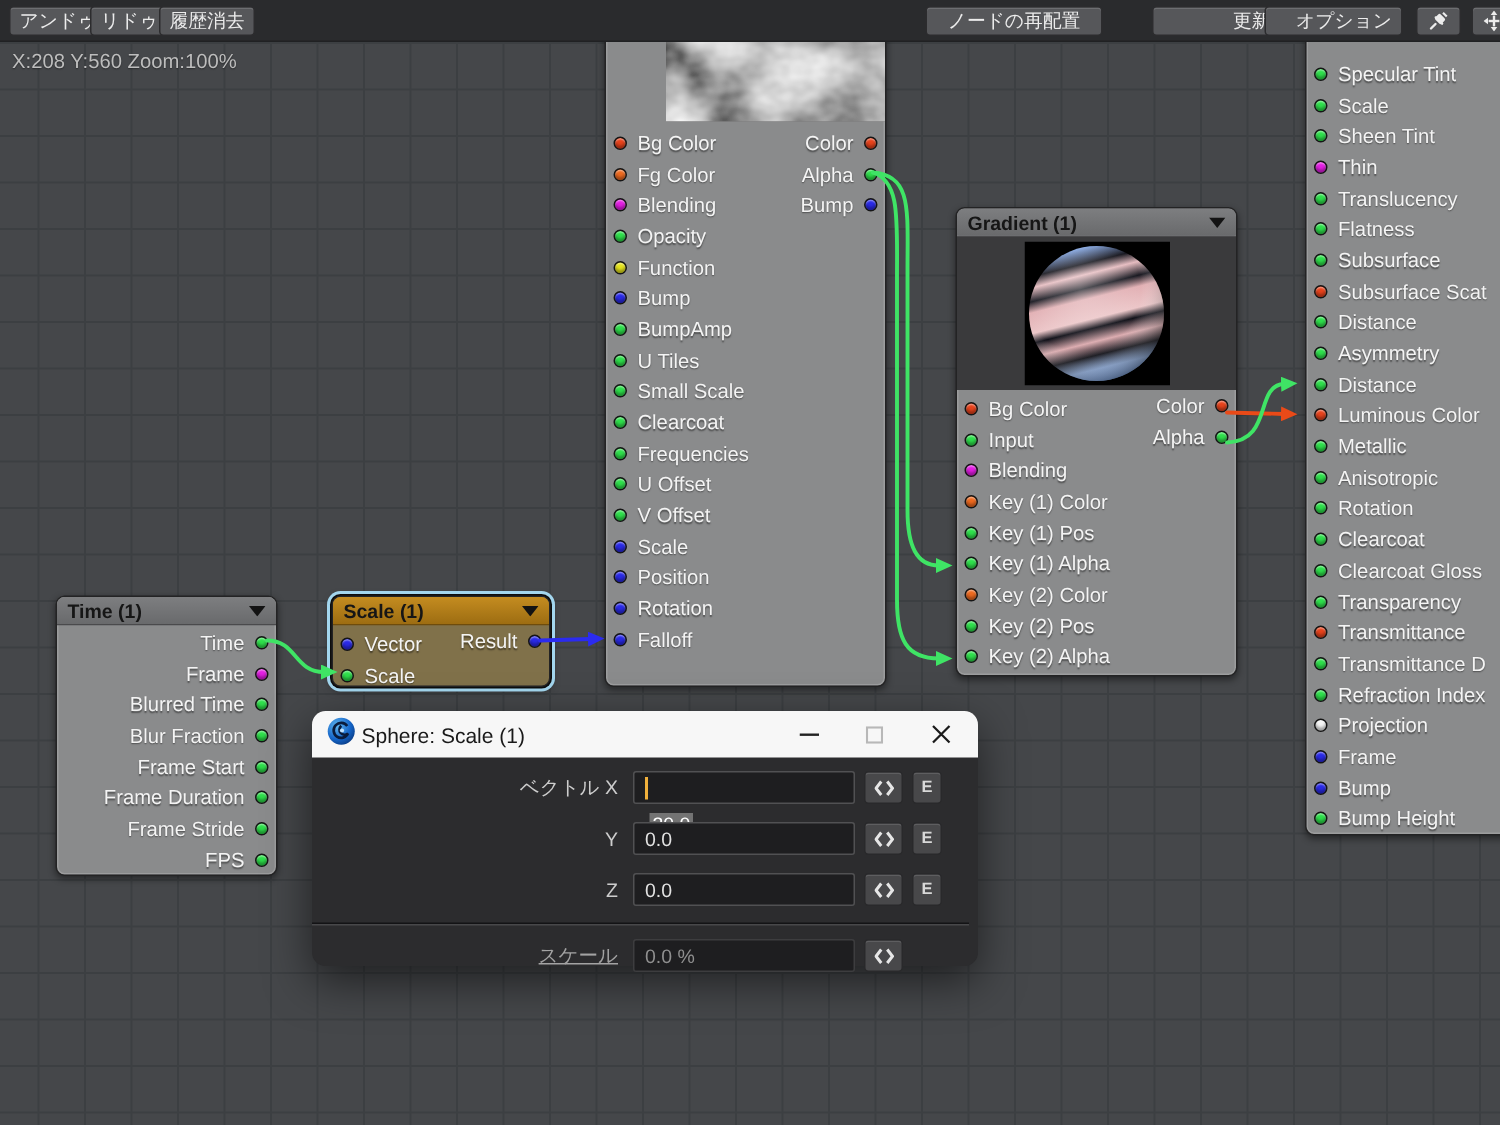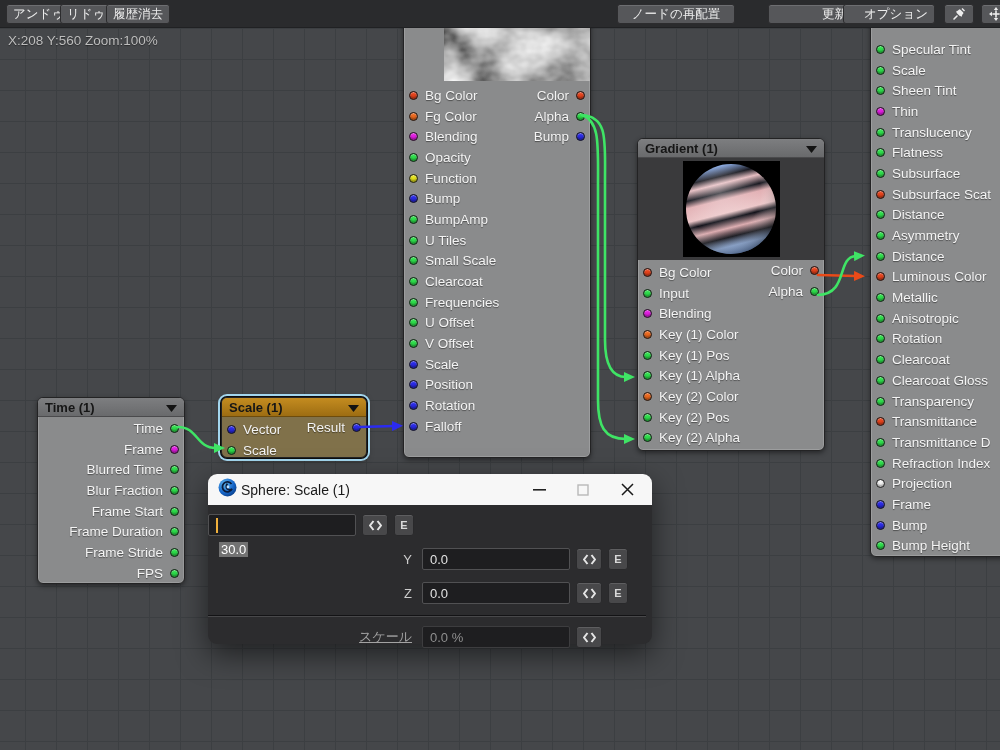--- a/index.html
+++ b/index.html
@@ -525,20 +525,21 @@
           </svg>
         </button>
       <button class="winbtn">
         <svg width="13" height="13">
             <path d="M1,1 L12,12 M12,1 L1,12" stroke="#1a1a1a" stroke-width="1.5"></path>
           </svg>
         </button>
     </div>
     <div id="dlg-body">
         <div class="drow">
+          <span class="dlbl">ベクトル X</span>
           <div class="fld">
             <span class="caret"></span>
             <span class="selval">30.0</span>
           </div>
           <button class="mini">
             <svg width="13" height="11" viewBox="0 0 13 11">
               <path d="M4.5 1 L1 5.5 L4.5 10 M8.5 1 L12 5.5 L8.5 10" fill="none" stroke="#e6e6e6" stroke-width="2"></path>
             </svg>
           </button>
           <button class="mini env">E</button>

